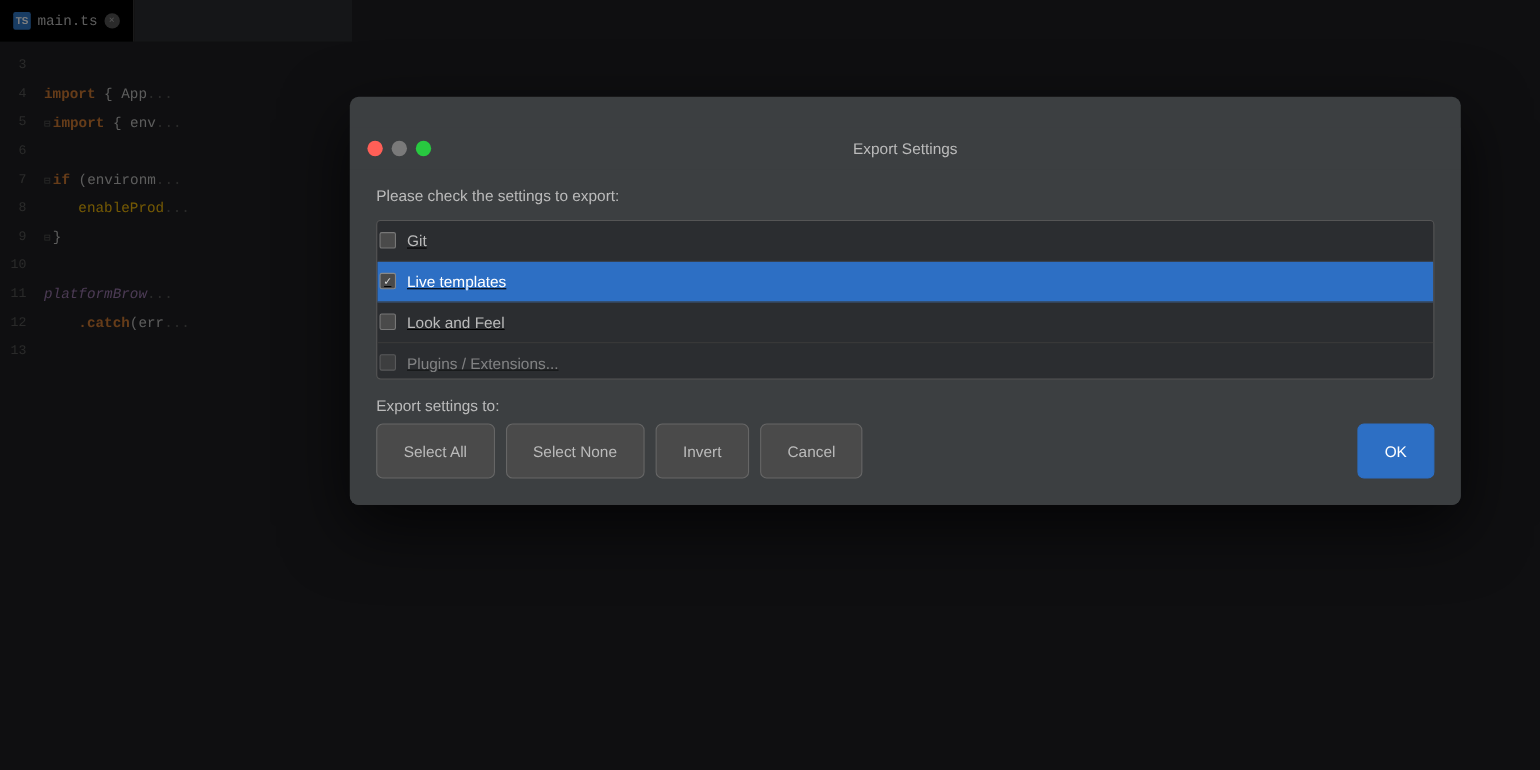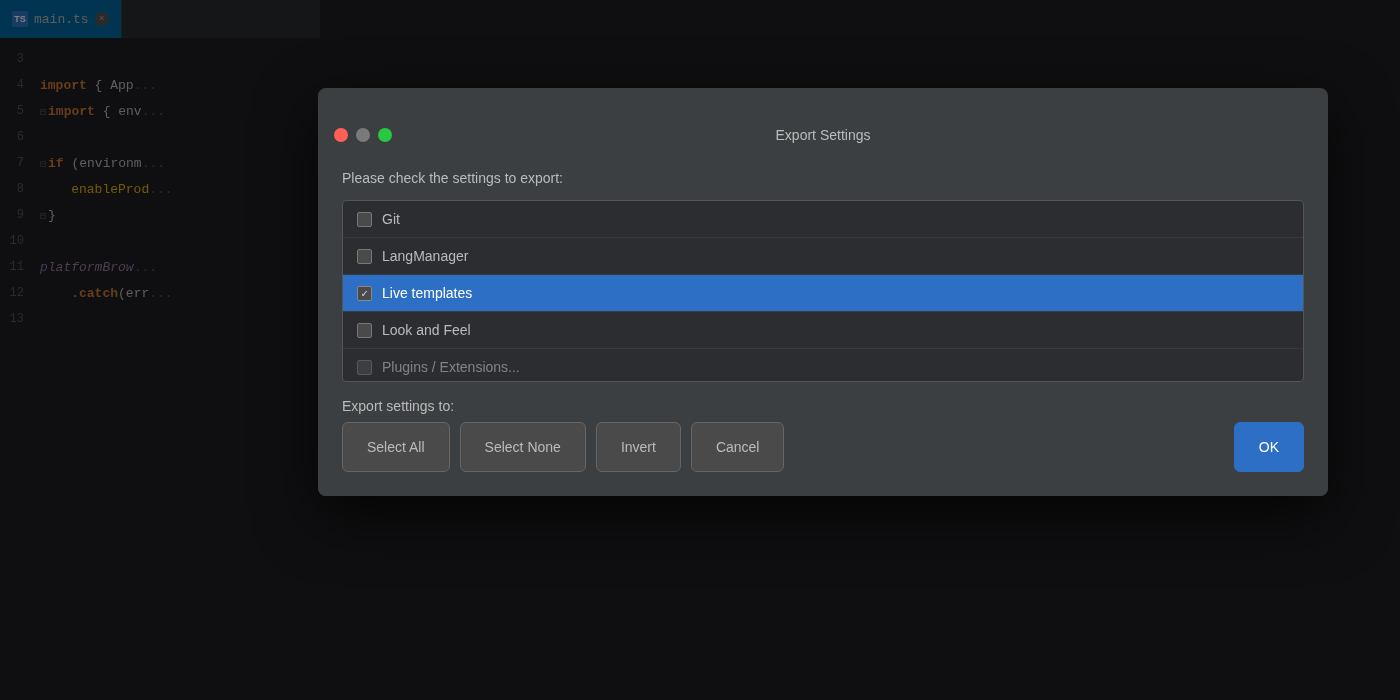--- a/index.html
+++ b/index.html
@@ -31,21 +31,21 @@
       display: flex;
       align-items: center;
     }
 
     .tab-item {
       display: flex;
       align-items: center;
       gap: 6px;
       padding: 0 12px;
       height: 100%;
-      background: #0369a1;
+      background: #000000;
       color: #bbb;
       font-size: 13px;
       border-right: 1px solid #3a3a3a;
     }
 
     .tab-icon {
       width: 16px;
       height: 16px;
       background: #3178c6;
       border-radius: 2px;
@@ -192,25 +192,26 @@
     .settings-list {
       border: 1px solid #555;
       border-radius: 4px;
       background: #2b2d30;
       overflow: hidden;
       margin-bottom: 16px;
     }
 
     .settings-item {
       display: flex;
-      align-items: center;
+      align-items: flex-start;
       gap: 10px;
-      padding: 10px 14px;
+      padding: 10px 2px;
       border-bottom: 1px solid #3a3a3a;
       cursor: pointer;
+      text-decoration: underline;
     }
 
     .settings-item:last-child {
       border-bottom: none;
     }
 
     .settings-item.selected {
       background: #2d6fc4;
     }
 
@@ -406,26 +407,20 @@
 
     <div class="settings-list">
 
       <div class="settings-item">
         <div class="checkbox">
           <span class="checkbox-check"></span>
         </div>
         <span class="settings-item-label">Git</span>
       </div>
 
-      <div class="settings-item">
-        <div class="checkbox">
-          <span class="checkbox-check"></span>
-        </div>
-        <span class="settings-item-label">LangManager</span>
-      </div>
 
       <div class="settings-item selected">
         <div class="checkbox checked">
           <span class="checkbox-check">✓</span>
         </div>
         <span class="settings-item-label">Live templates</span>
       </div>
 
 
       <div class="settings-item">

